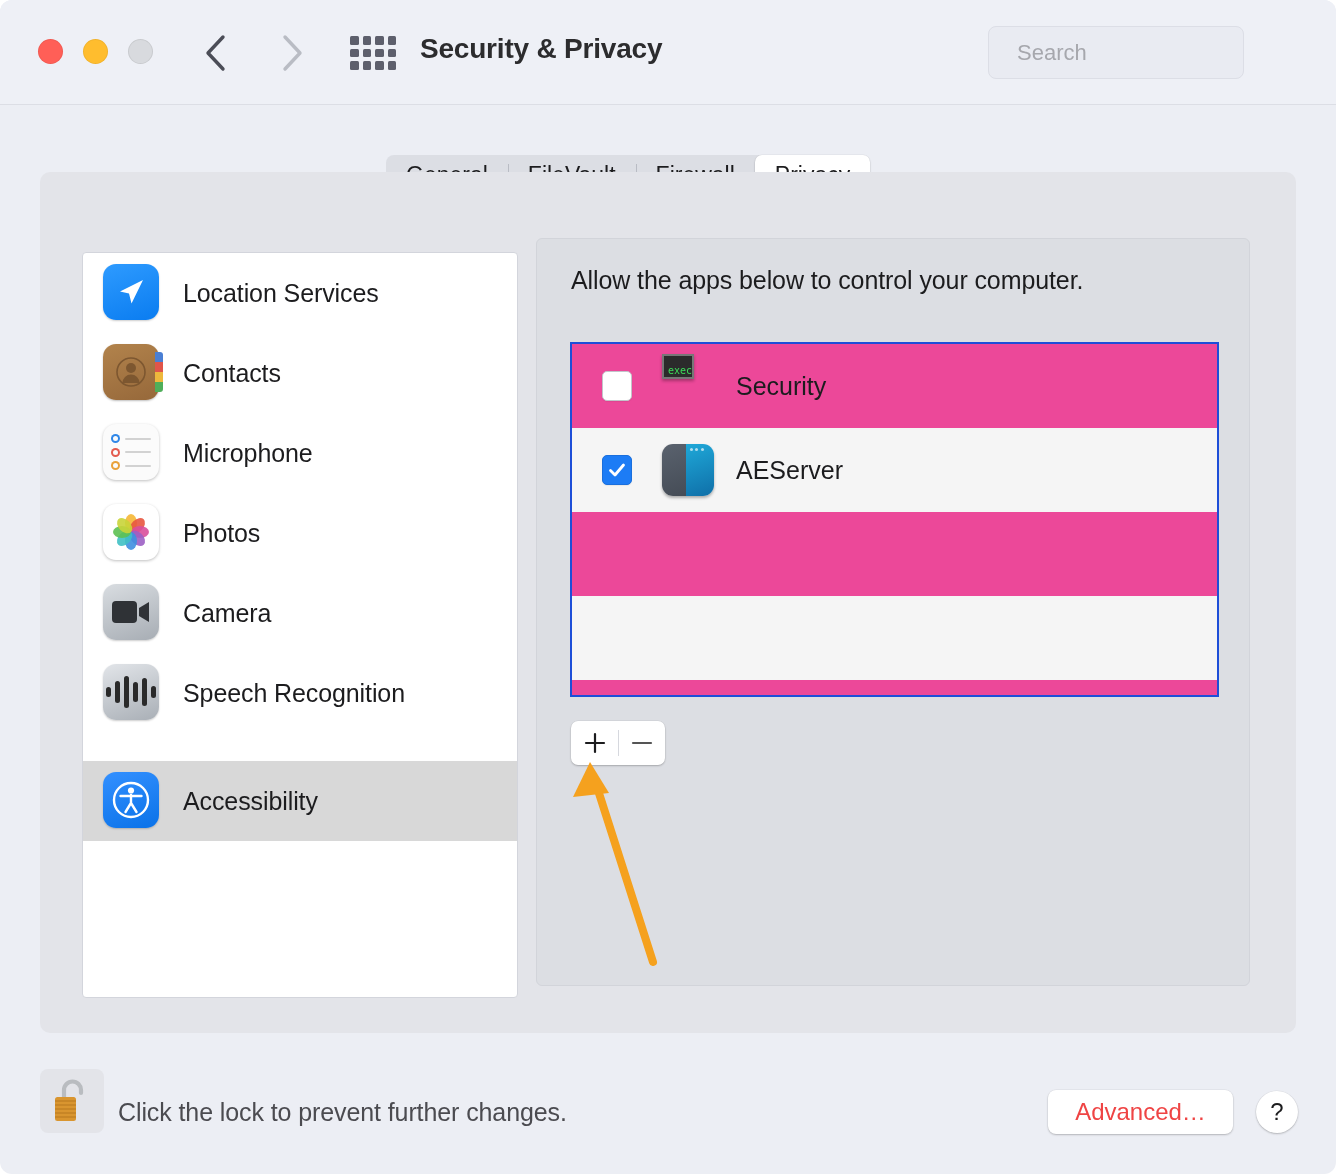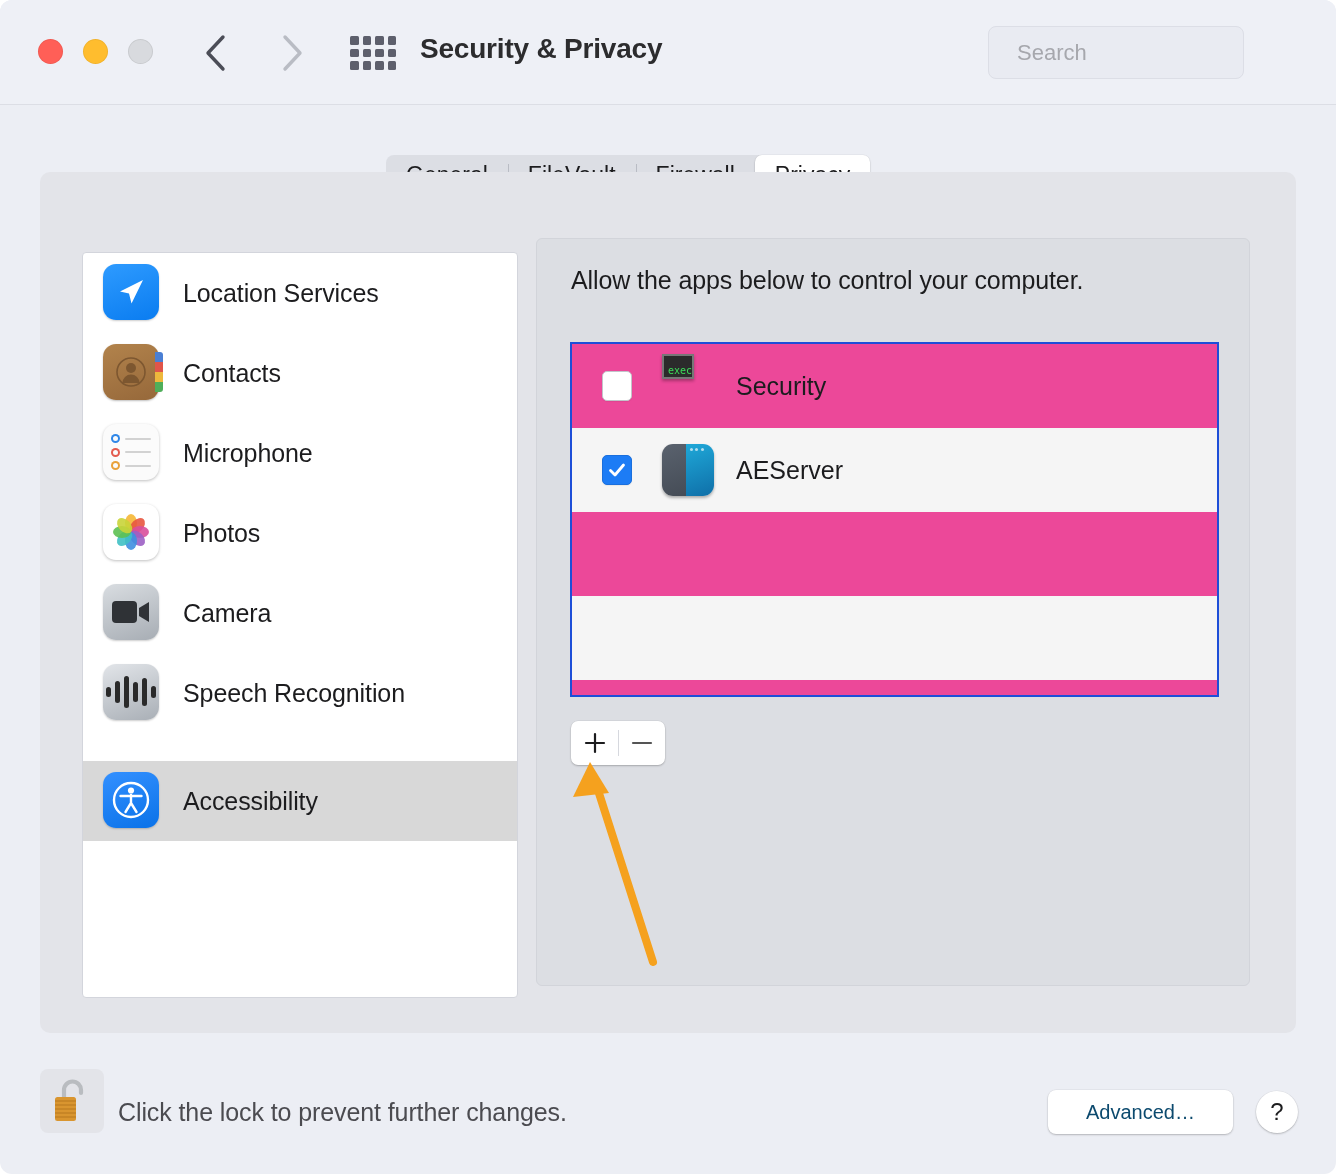--- a/index.html
+++ b/index.html
@@ -284,21 +284,21 @@
   .locktext {
     position: absolute; left: 118px; top: 1098px;
     font-size: 25px; color: #4b4b50; letter-spacing: -0.1px;
   }
   .advbtn {
     position: absolute; left: 1048px; top: 1090px;
     width: 185px; height: 44px;
     background: #ffffff; border-radius: 8px;
     box-shadow: 0 1px 2px rgba(0,0,0,.22), 0 0 0 0.5px rgba(0,0,0,.06);
     display: flex; align-items: center; justify-content: center;
-    font-size: 20px; color: #0c4a6e; cursor: pointer;
+    font-size: 24px; color: #ef4444; cursor: pointer;
   }
   .helpbtn {
     position: absolute; left: 1256px; top: 1091px;
     width: 42px; height: 42px; border-radius: 50%;
     background: #ffffff;
     box-shadow: 0 1px 2px rgba(0,0,0,.22), 0 0 0 0.5px rgba(0,0,0,.06);
     display: flex; align-items: center; justify-content: center;
     font-size: 24px; color: #1c1c1e; cursor: pointer;
   }
 </style>

